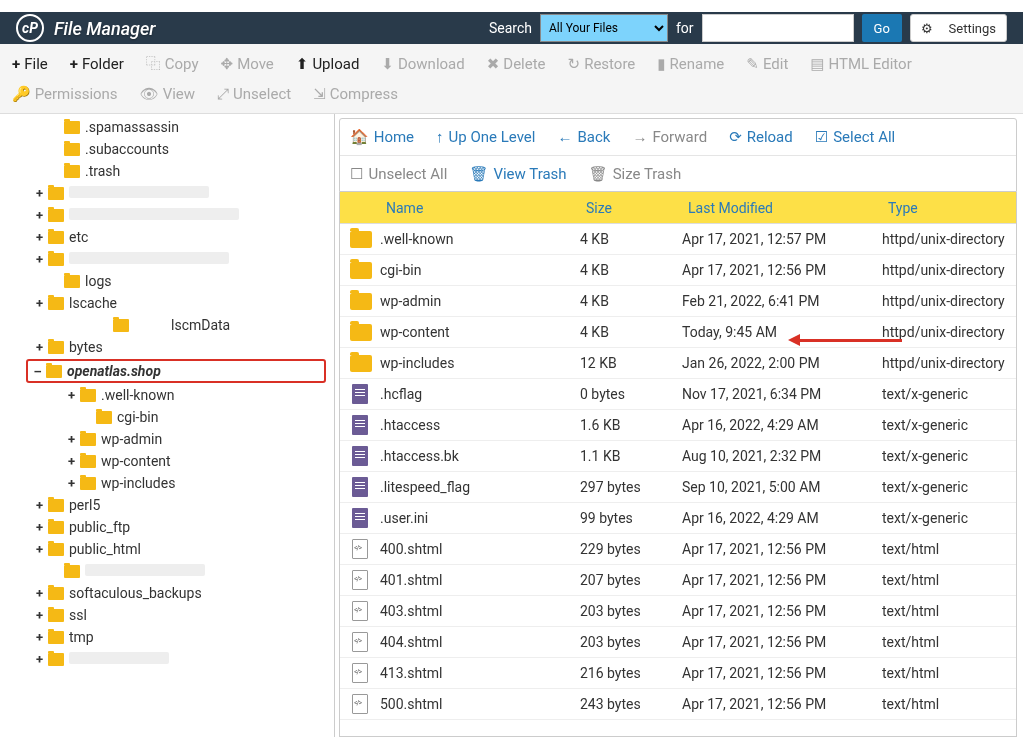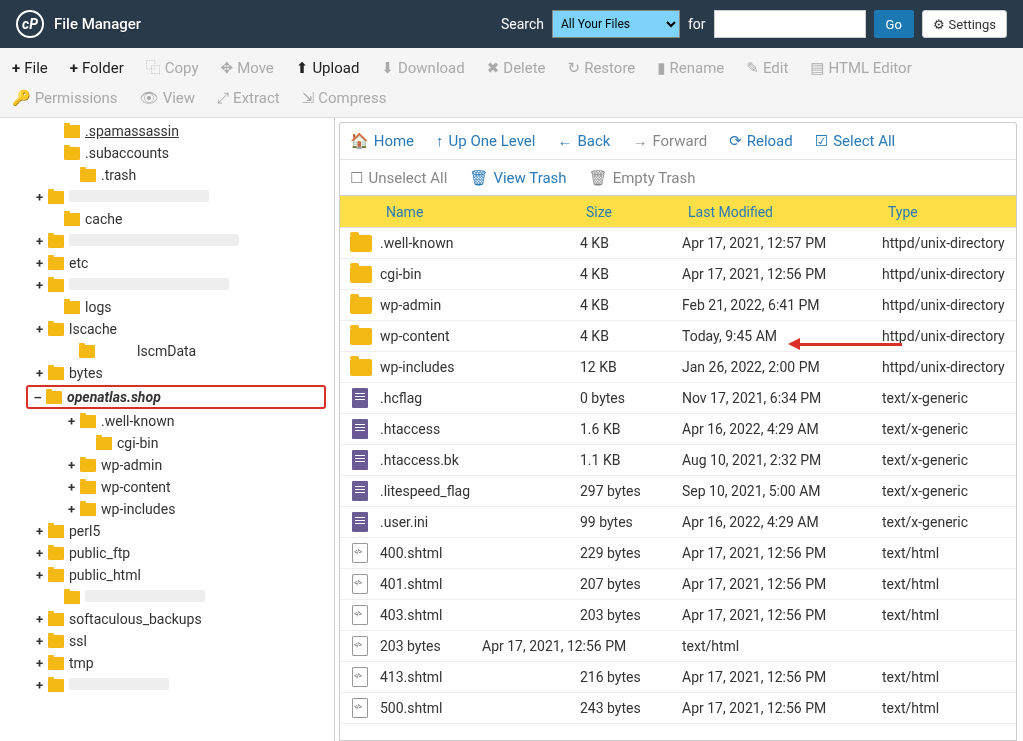--- a/index.html
+++ b/index.html
@@ -1,25 +1,25 @@
 <!DOCTYPE html>
 <html><head>
 <meta charset="utf-8">
 <style>
 * { margin:0; padding:0; box-sizing:border-box; font-family:-apple-system,BlinkMacSystemFont,"Segoe UI",Roboto,Arial,sans-serif; }
 body { background:#fff; font-size:14px; color:#333; width:1023px; height:741px; overflow:hidden; position:relative; }
-.header { background:#293a4a; height:48px; display:flex; align-items:center; padding:0 16px; color:#fff; }
+.header { background:#293a4a; height:32px; display:flex; align-items:center; padding:0 16px; color:#fff;margin-top:12px; }
 .logo-badge { width:28px; height:28px; border:2px solid #fff; border-radius:50%; display:flex; align-items:center; justify-content:center; font-size:14px; font-weight:bold; font-style:italic; margin-right:10px; }
-.app-title { font-size:15px; font-weight:500; text-shadow:0 1px 2px rgba(0,0,0,.3); }
+.app-title { font-size:18px; font-weight:500; text-shadow:0 1px 2px rgba(0,0,0,.3);font-style:italic; }
 .search-group { margin-left:auto; display:flex; align-items:center; gap:8px; }
 .search-group label { font-size:14px; }
 .search-select { height:28px; font-size:12px; padding:2px 4px; background:#7dd3fc; border:1px solid #888; width:128px; }
 .search-input { height:28px; width:152px; border:1px solid #ccc; padding:2px 6px; }
 .go-btn { height:28px; background:#1b78b3; color:#fff; border:none; padding:0 12px; border-radius:2px; font-size:13px; cursor:pointer; }
-.settings-btn { height:28px; background:#fff; color:#333; border:1px solid #ccc; padding:0 10px; border-radius:3px; font-size:13px; cursor:pointer; display:flex; align-items:center; gap:4px; }
+.settings-btn { height:28px; background:#fff; color:#333; border:1px solid #ccc; padding:0 10px; border-radius:3px; font-size:13px; cursor:pointer; display:flex; align-items:center; gap:16px; }
 .toolbar { background:#f5f5f5; border-bottom:1px solid #ddd; padding:6px 10px; display:flex; flex-wrap:wrap; gap:4px 18px; }
 .toolbar-row { display:flex; gap:18px; flex-wrap:wrap; width:100%; }
 .tb-btn { display:flex; align-items:center; gap:4px; color:#666; font-size:15px; cursor:pointer; padding:4px 2px; }
 .tb-btn.dark { color:#222; }
 .tb-btn.disabled { color:#aaa; }
 .main { display:flex; height:623px; }
 .sidebar { width:335px; border-right:1px solid #ccc; overflow-y:auto; position:relative; font-size:14px; padding-top:2px; }
 .sidebar::-webkit-scrollbar { width:16px; }
 .sidebar::-webkit-scrollbar-track { background:#f0f0f0; }
 .sidebar::-webkit-scrollbar-thumb { background:#c0c0c0; }
@@ -134,82 +134,77 @@
     <div class="tb-btn disabled">
         <span>🔑</span>
         <span>Permissions</span>
       </div>
     <div class="tb-btn disabled">
         <span>👁</span>
         <span>View</span>
       </div>
     <div class="tb-btn disabled">
         <span>⤢</span>
-        <span>Extract</span>
+        <span>Unselect</span>
       </div>
     <div class="tb-btn disabled">
         <span>⇲</span>
         <span>Compress</span>
       </div>
   </div>
 </div>
 
 <div class="main">
   <div class="sidebar" id="tree">
-      <div class="tree-item" style="padding-left: 50px; text-decoration: underline;">
+      <div class="tree-item" style="padding-left: 50px;">
         <span class="tree-expand"></span>
         <span class="tree-folder"></span>
         <span class="tree-label">.spamassassin</span>
       </div>
       <div class="tree-item" style="padding-left: 50px;">
         <span class="tree-expand"></span>
         <span class="tree-folder"></span>
         <span class="tree-label">.subaccounts</span>
       </div>
-      <div class="tree-item" style="padding-left: 66px;">
+      <div class="tree-item" style="padding-left: 50px;">
         <span class="tree-expand"></span>
         <span class="tree-folder"></span>
         <span class="tree-label">.trash</span>
       </div>
       <div class="tree-item" style="padding-left: 34px;">
         <span class="tree-expand">+</span>
         <span class="tree-folder"></span>
         <span class="tree-label"><span class="redacted" style="width: 140px; display: inline-block;"></span></span>
       </div>
+      <div class="tree-item" style="padding-left: 34px;">
+        <span class="tree-expand">+</span>
+        <span class="tree-folder"></span>
+        <span class="tree-label"><span class="redacted" style="width: 170px; display: inline-block;"></span></span>
+      </div>
+      <div class="tree-item" style="padding-left: 34px;">
+        <span class="tree-expand">+</span>
+        <span class="tree-folder"></span>
+        <span class="tree-label">etc</span>
+      </div>
+      <div class="tree-item" style="padding-left: 34px;">
+        <span class="tree-expand">+</span>
+        <span class="tree-folder"></span>
+        <span class="tree-label"><span class="redacted" style="width: 160px; display: inline-block;"></span></span>
+      </div>
       <div class="tree-item" style="padding-left: 50px;">
         <span class="tree-expand"></span>
         <span class="tree-folder"></span>
-        <span class="tree-label">cache</span>
-      </div>
-      <div class="tree-item" style="padding-left: 34px;">
-        <span class="tree-expand">+</span>
-        <span class="tree-folder"></span>
-        <span class="tree-label"><span class="redacted" style="width: 170px; display: inline-block;"></span></span>
-      </div>
-      <div class="tree-item" style="padding-left: 34px;">
-        <span class="tree-expand">+</span>
-        <span class="tree-folder"></span>
-        <span class="tree-label">etc</span>
-      </div>
-      <div class="tree-item" style="padding-left: 34px;">
-        <span class="tree-expand">+</span>
-        <span class="tree-folder"></span>
-        <span class="tree-label"><span class="redacted" style="width: 160px; display: inline-block;"></span></span>
-      </div>
-      <div class="tree-item" style="padding-left: 50px;">
-        <span class="tree-expand"></span>
-        <span class="tree-folder"></span>
         <span class="tree-label">logs</span>
       </div>
       <div class="tree-item" style="padding-left: 34px;">
         <span class="tree-expand">+</span>
         <span class="tree-folder"></span>
         <span class="tree-label">lscache</span>
       </div>
-      <div class="tree-item" style="padding-left: 28px; gap: 37px;">
+      <div class="tree-item" style="padding-left: 62px; gap: 37px;">
         <span class="tree-expand"></span>
         <span class="tree-folder"></span>
         <span class="tree-label">lscmData</span>
       </div>
       <div class="tree-item" style="padding-left: 34px;">
         <span class="tree-expand">+</span>
         <span class="tree-folder"></span>
         <span class="tree-label">bytes</span>
       </div>
       <div class="tree-item selected">
@@ -315,21 +310,21 @@
         <div class="cmd-btn gray">
             <span>☐</span>
             <span>Unselect All</span>
           </div>
         <div class="cmd-btn">
             <span>🗑</span>
             <span>View Trash</span>
           </div>
         <div class="cmd-btn gray">
             <span>🗑</span>
-            <span>Empty Trash</span>
+            <span>Size Trash</span>
           </div>
       </div>
     </div>
     <div class="table-wrap">
       <div class="thead">
         <div class="col-icon"></div>
         <div class="th col-name">Name</div>
         <div class="th col-size">Size</div>
         <div class="th col-mod">Last Modified</div>
         <div class="th col-type">Type</div>
@@ -449,20 +444,21 @@
             </div>
             <div class="cell col-name">403.shtml</div>
             <div class="cell col-size">203 bytes</div>
             <div class="cell col-mod">Apr 17, 2021, 12:56 PM</div>
             <div class="cell col-type">text/html</div>
           </div>
           <div class="trow">
             <div class="file-icon">
               <div class="code-ico"></div>
             </div>
+            <div class="cell col-name">404.shtml</div>
             <div class="cell col-size">203 bytes</div>
             <div class="cell col-mod">Apr 17, 2021, 12:56 PM</div>
             <div class="cell col-type">text/html</div>
           </div>
           <div class="trow">
             <div class="file-icon">
               <div class="code-ico"></div>
             </div>
             <div class="cell col-name">413.shtml</div>
             <div class="cell col-size">216 bytes</div>

